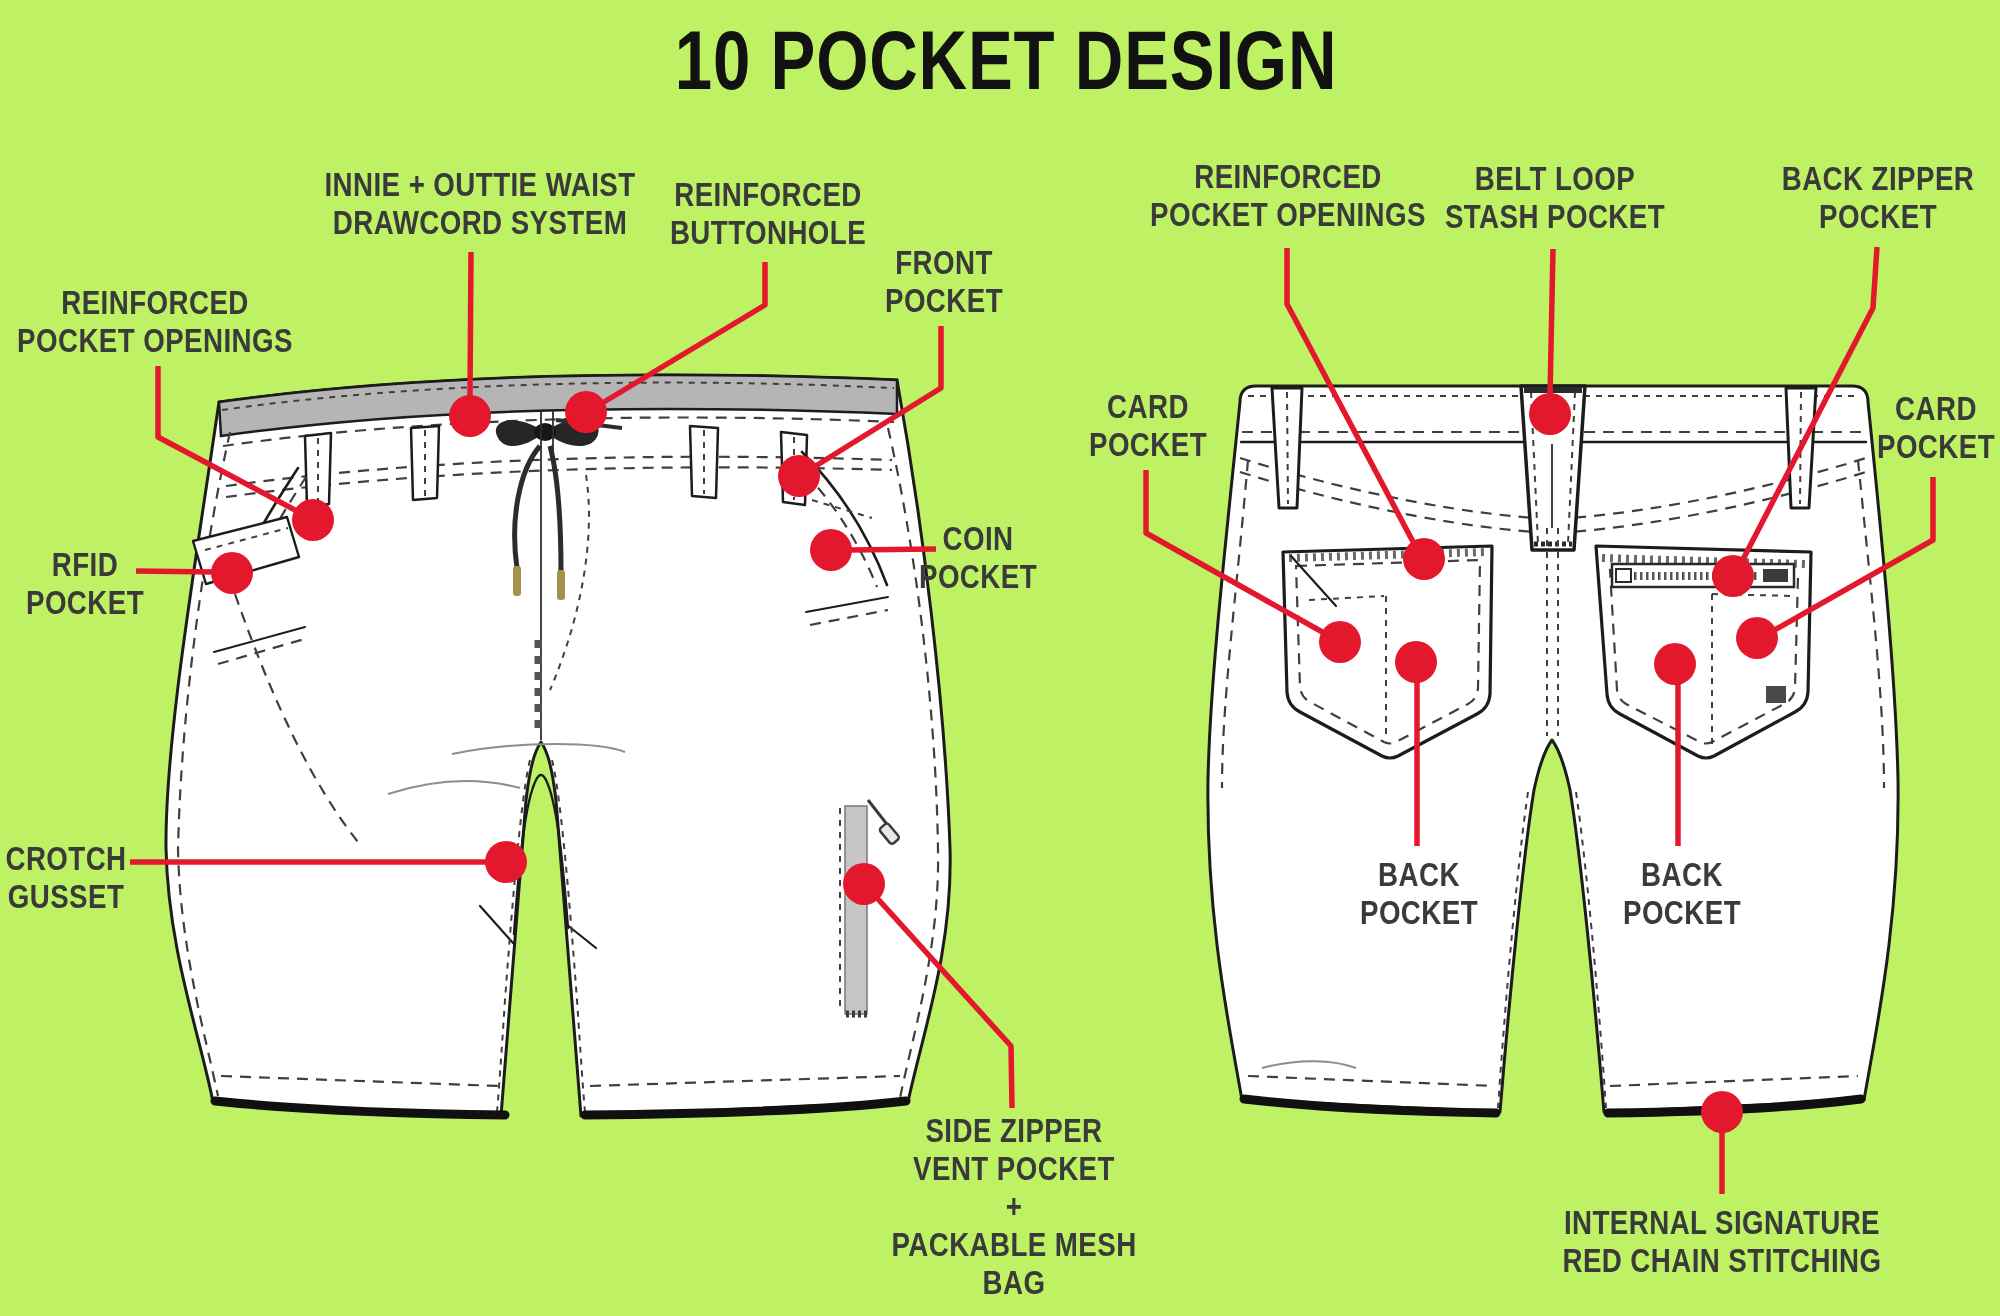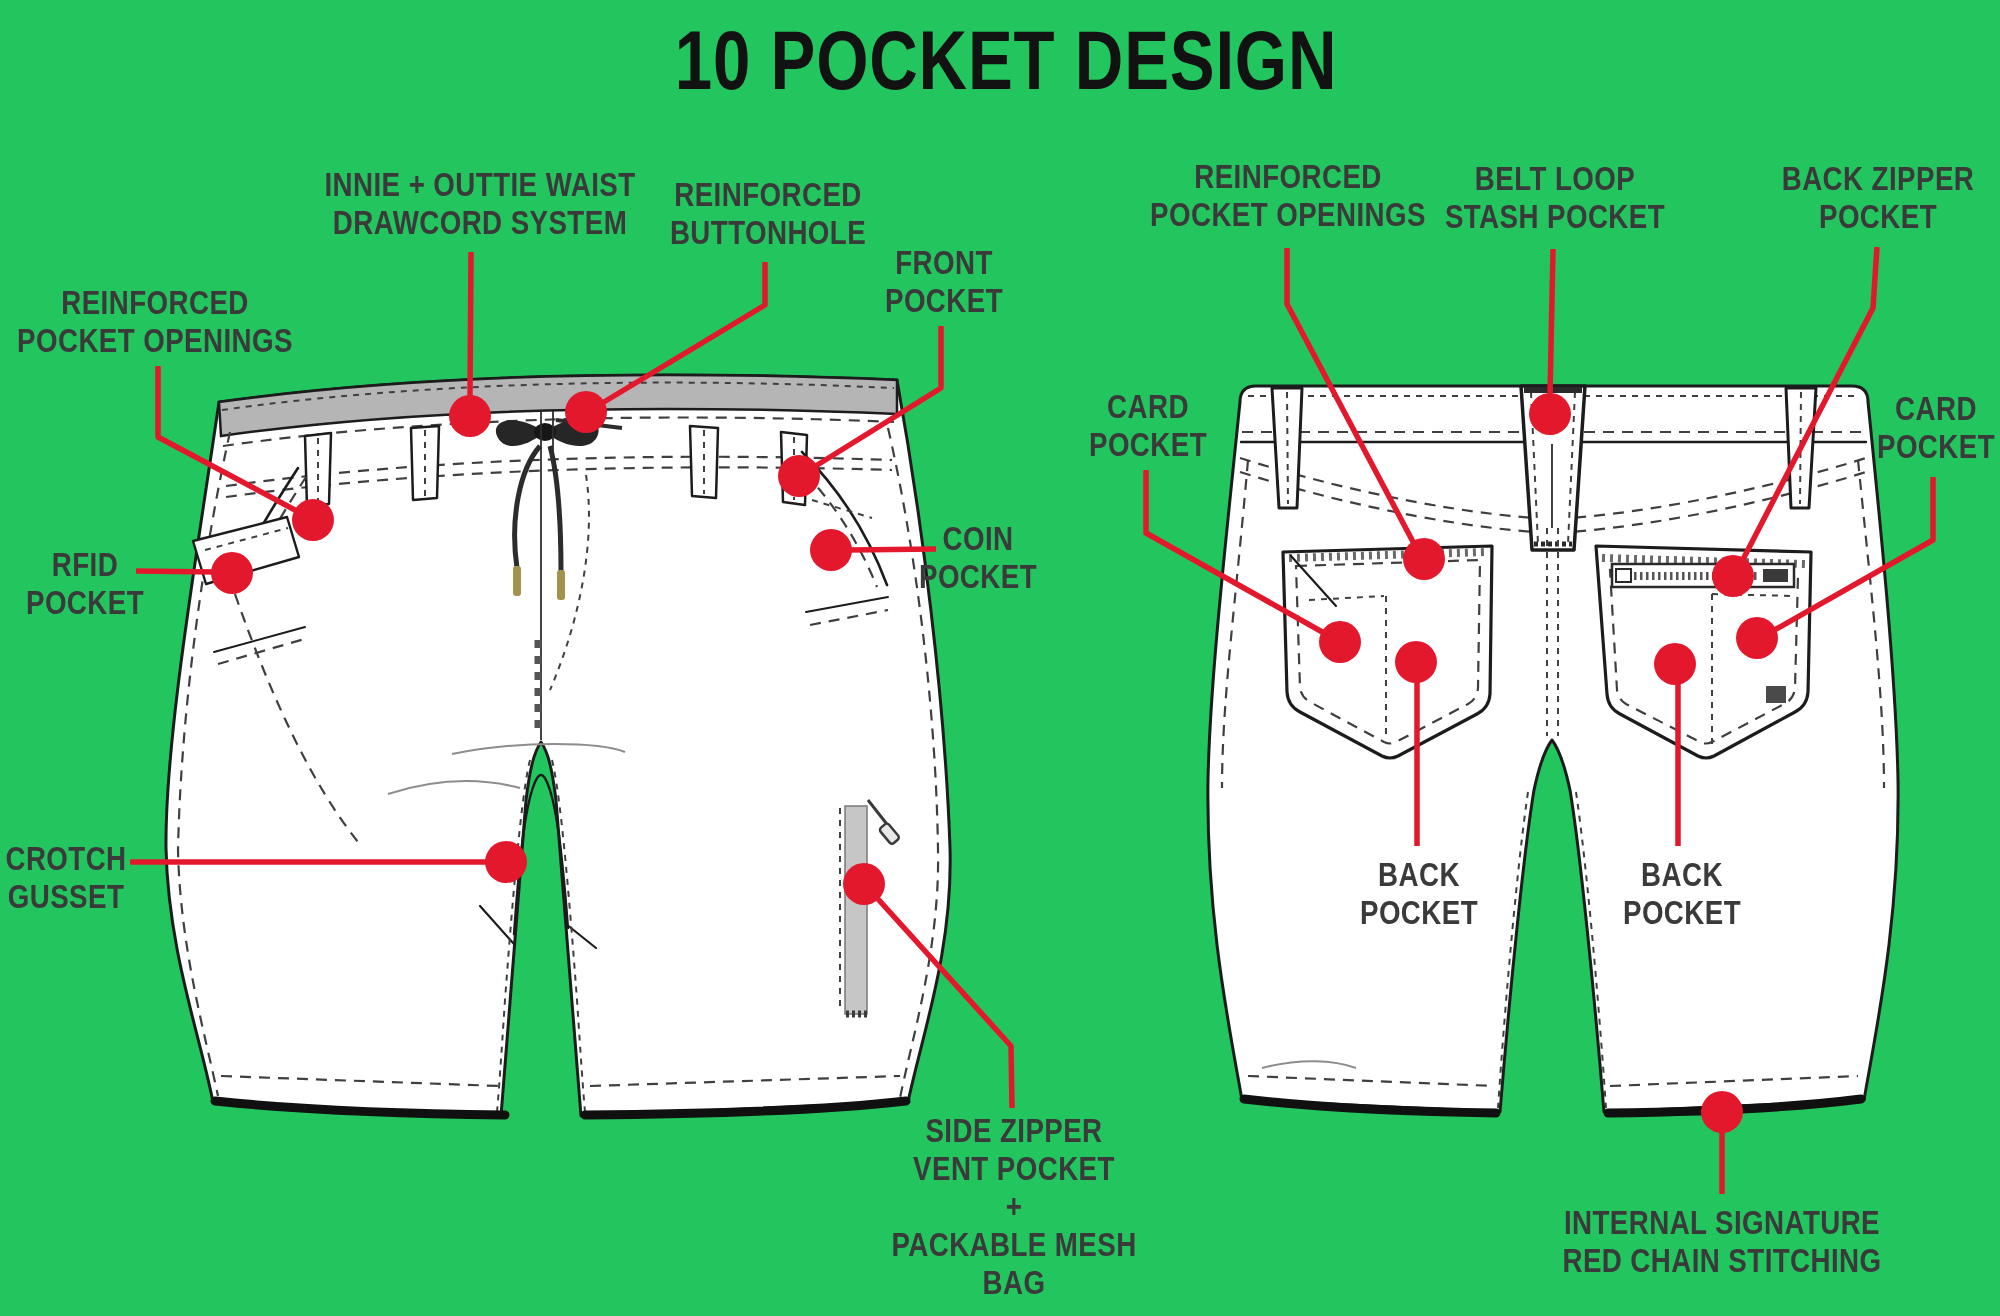--- a/index.html
+++ b/index.html
@@ -5,21 +5,21 @@
   :root{
     --accent:#e4182c;
     --ink:#1c1c1c;
     --stitch:#3f3f3f;
     --label:#3a3a3a;
     --band:#b5b5b5;
     --zip:#c6c6c6;
   }
   html,body{margin:0;padding:0;background:#fff;}
   .stage{
-    position:relative;width:2000px;height:1316px;background:#22c55e;overflow:hidden;
+    position:relative;width:2000px;height:1316px;background:#bef264;overflow:hidden;
     font-family:"Liberation Sans","DejaVu Sans",sans-serif;
   }
   .art{position:absolute;left:0;top:0;width:2000px;height:1316px;}
   .page-title{
     position:absolute;width:1400px;margin-left:-700px;text-align:center;
     font-size:84px;font-weight:800;letter-spacing:1px;color:#121212;
     transform:scaleX(0.80);transform-origin:50% 0;white-space:nowrap;
   }
   .labels{position:absolute;left:0;top:0;width:1620px;height:1316px;pointer-events:none;}
   .callout-label{

